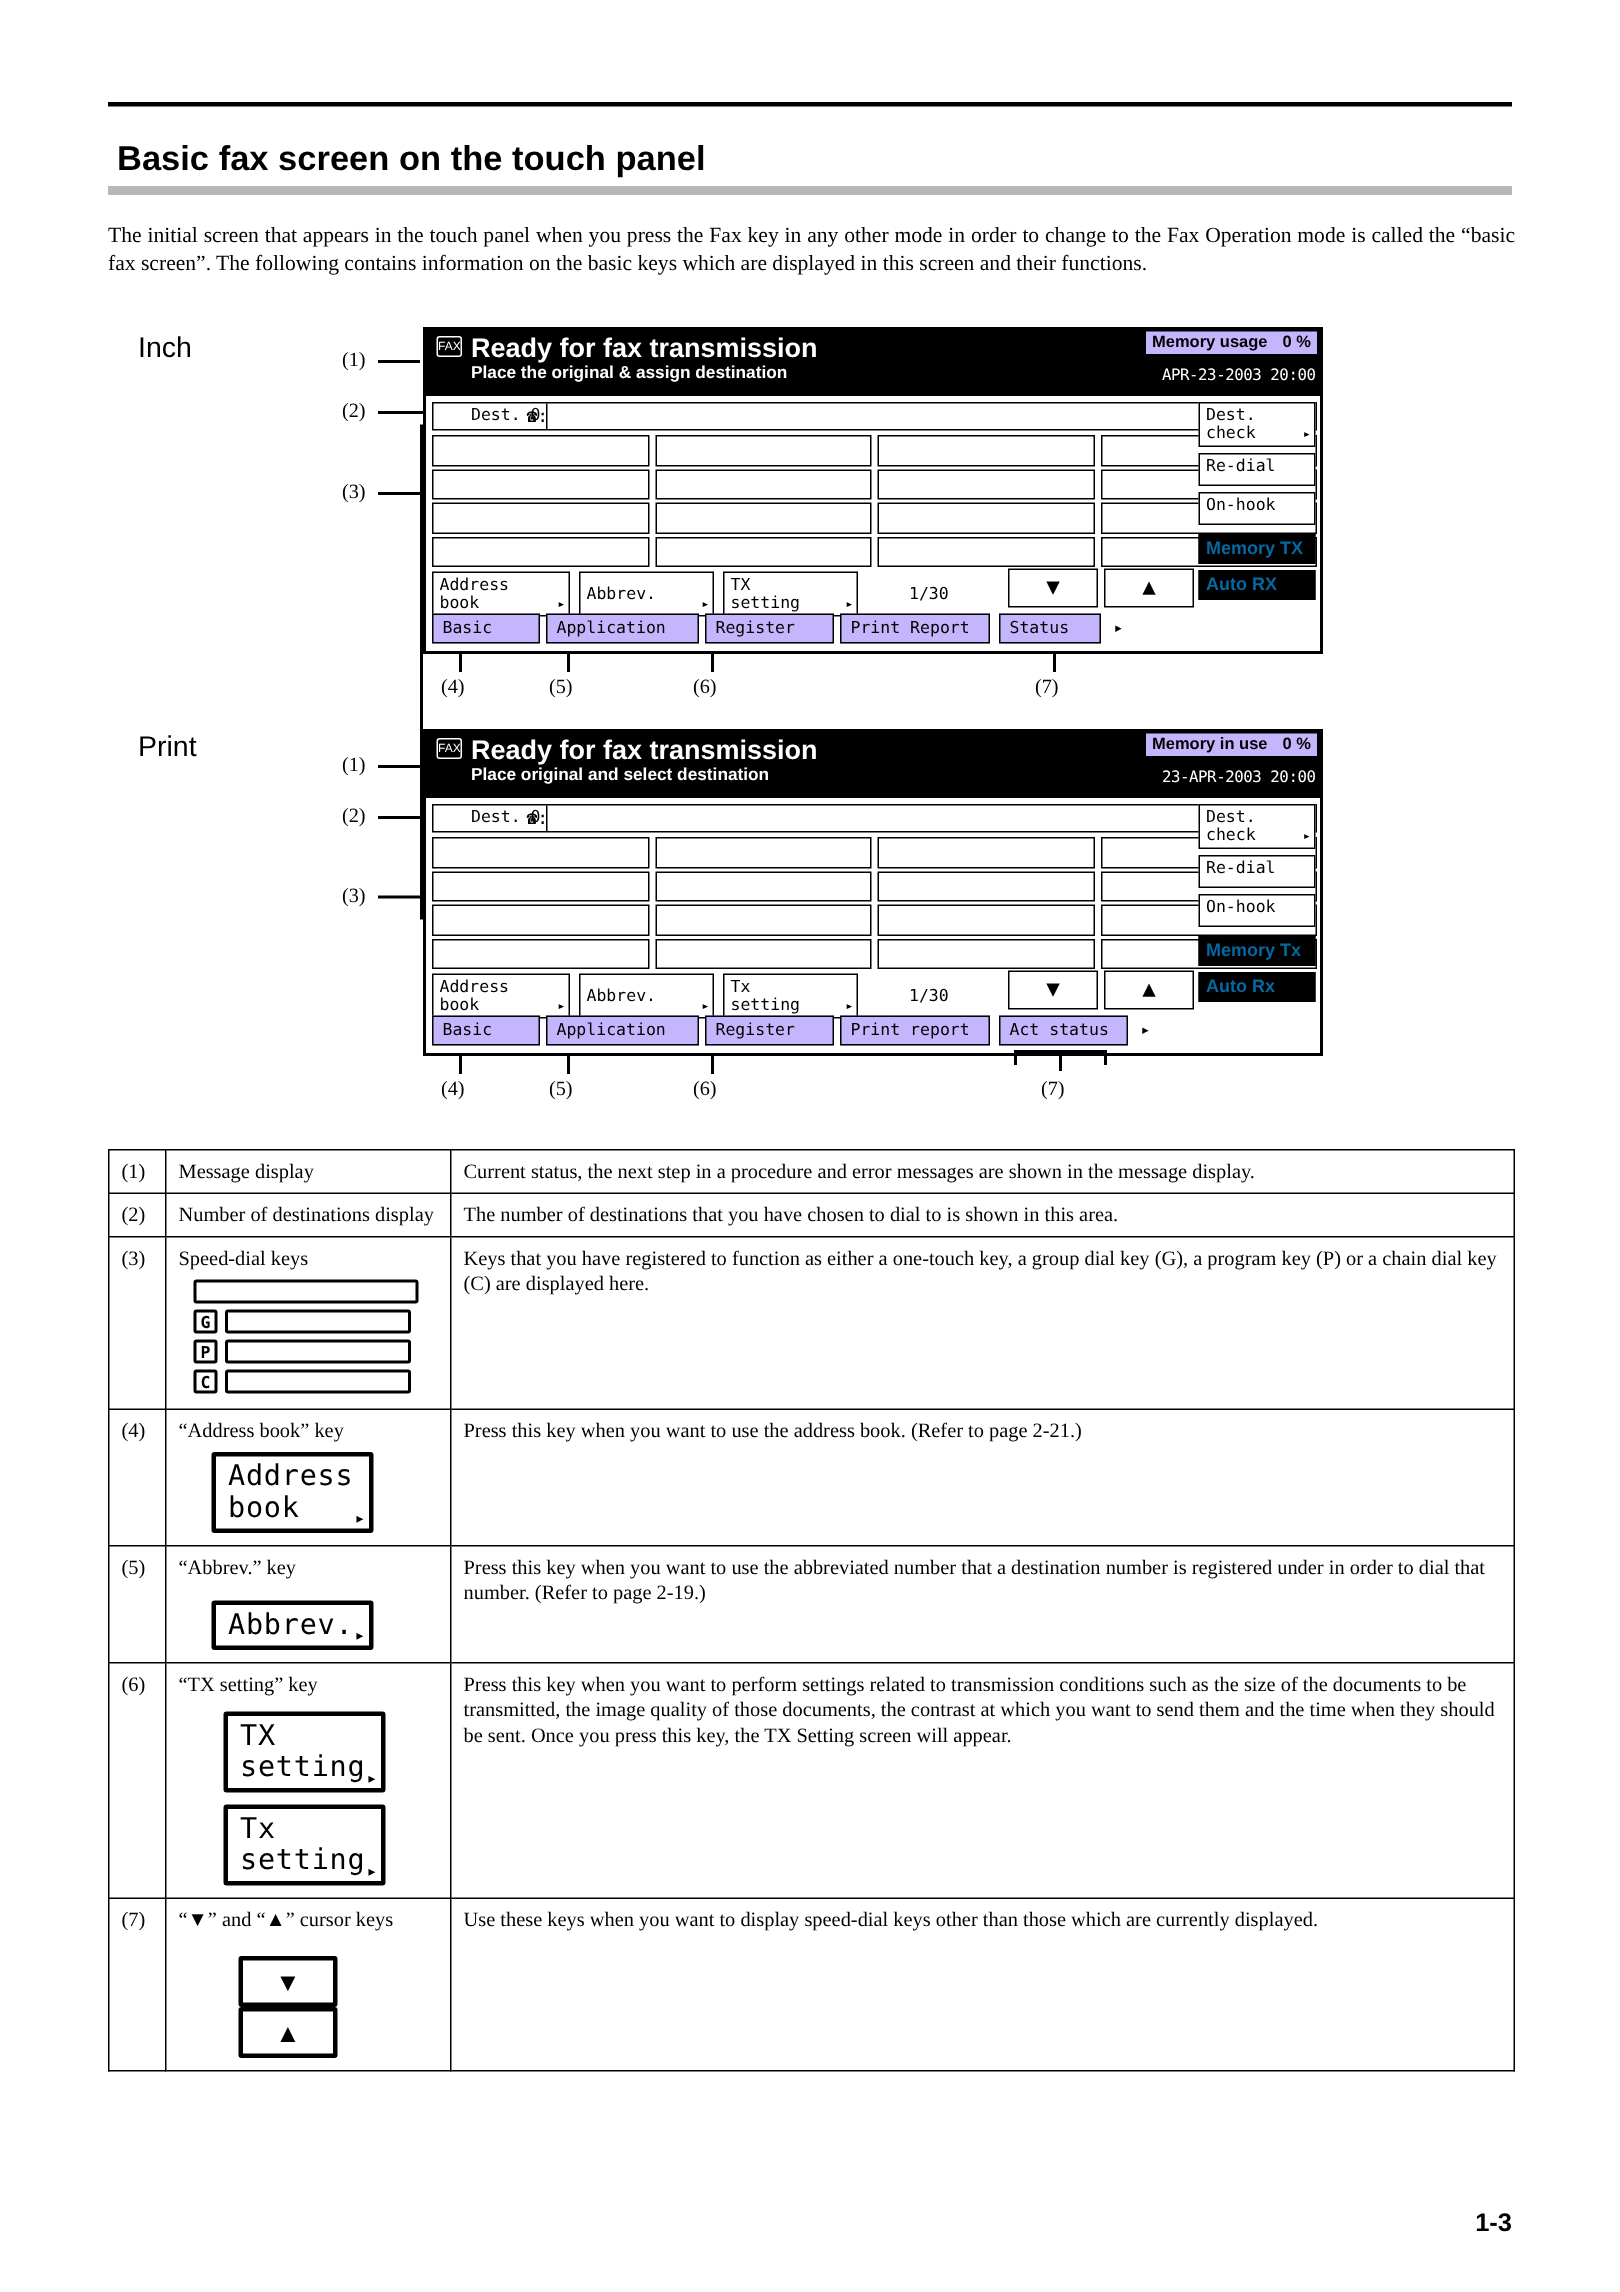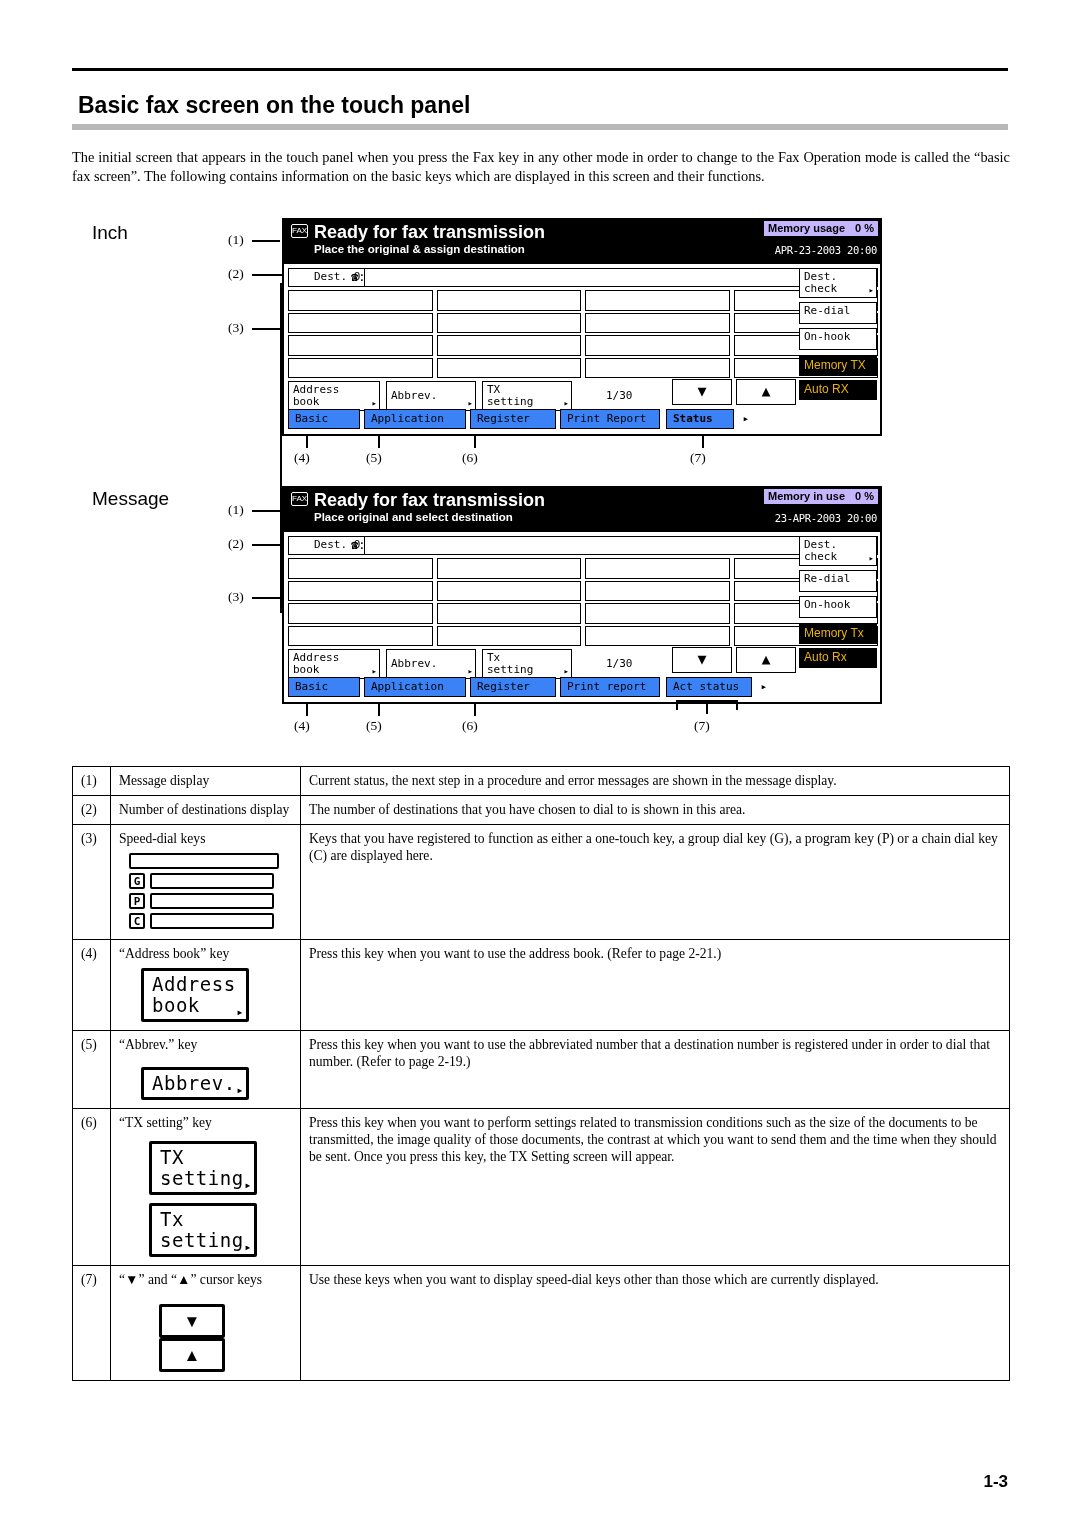--- a/index.html
+++ b/index.html
@@ -139,30 +139,30 @@
     position:absolute; right:2px; bottom:1px; font-size:9px;
   }
   .arrowkey {
     position:absolute; border:1.5px solid #000; background:#fff;
     text-align:center;
   }
   .arrowkey span { font-size:15px; line-height:22px; }
 
   
   .tab {
-    position:absolute; border:1.5px solid #000; background:#3b82f6;
+    position:absolute; border:1.5px solid #000; background:#c4b5fd;
     font-family:"DejaVu Sans Mono", monospace;
     font-size:11px; padding:2px 4px 0 6px; white-space:nowrap;
   }
   .sidekey {
     position:absolute; border:1.5px solid #000; background:#fff;
     font-family:"DejaVu Sans Mono", monospace;
     font-size:11px; line-height:12px; padding:2px 3px 0 4px;
   }
-  .sidekey.blk { background:#000; color:#eab308; font-family:"Liberation Sans", sans-serif; font-weight:normal; font-size:12px; }
+  .sidekey.blk { background:#000; color:#0369a1; font-family:"Liberation Sans", sans-serif; font-weight:bold; font-size:12px; }
   .sidekey .arrow { position:absolute; right:2px; bottom:1px; font-size:9px; }
 
   
   .pcount {
     position:absolute; font-family:"DejaVu Sans Mono", monospace; font-size:11px;
   }
 
   
   table.desc {
     position:absolute; left:72px; top:766px; width:938px;
@@ -295,21 +295,21 @@
     </div>
     <div class="tab" style="left:80px; top:189px; width:102px; height:20px;">
       <span>Application</span>
     </div>
     <div class="tab" style="left:186px; top:189px; width:86px; height:20px;">
       <span>Register</span>
     </div>
     <div class="tab" style="left:276px; top:189px; width:100px; height:20px;">
       <span>Print Report</span>
     </div>
-    <div class="tab" style="left:382px; top:189px; width:68px; height:20px;font-weight:bold;">
+    <div class="tab" style="left:382px; top:189px; width:68px; height:20px;">
       <span>Status</span>
       <span style="position:absolute; right:-16px; top:2px; font-size:11px;">▸</span>
     </div>
 
     <div class="sidekey" style="right:3px; top:48px; width:78px; height:30px;">
       <div>Dest.</div>
       <div>check</div>
       <div class="arrow">▸</div>
     </div>
     <div class="sidekey" style="right:3px; top:82px; width:78px; height:22px;">
@@ -328,21 +328,21 @@
 
   <div class="lead" style="left:306px; top:436px; width:1.5px; height:12px;"></div>
   <div class="callout" style="left:294px; top:450px;">(4)</div>
   <div class="lead" style="left:378px; top:436px; width:1.5px; height:12px;"></div>
   <div class="callout" style="left:366px; top:450px;">(5)</div>
   <div class="lead" style="left:474px; top:436px; width:1.5px; height:12px;"></div>
   <div class="callout" style="left:462px; top:450px;">(6)</div>
   <div class="lead" style="left:702px; top:436px; width:1.5px; height:12px;"></div>
   <div class="callout" style="left:690px; top:450px;">(7)</div>
 
-  <div class="fig-label" style="left:92px; top:488px;">Message</div>
+  <div class="fig-label" style="left:92px; top:488px;">Print</div>
 
   <div class="callout" style="left:228px; top:502px;">(1)</div>
   <div class="lead" style="left:252px; top:510px; width:28px; height:1.5px;"></div>
   <div class="callout" style="left:228px; top:536px;">(2)</div>
   <div class="lead" style="left:252px; top:544px; width:34px; height:1.5px;"></div>
   <div class="callout" style="left:228px; top:589px;">(3)</div>
   <div class="lead" style="left:252px; top:597px; width:30px; height:1.5px;"></div>
   <div class="lead" style="left:280px; top:552px; width:1.5px; height:58px;"></div>
 
   <div class="panel" style="left:282px; top:486px; width:600px; height:218px;">

